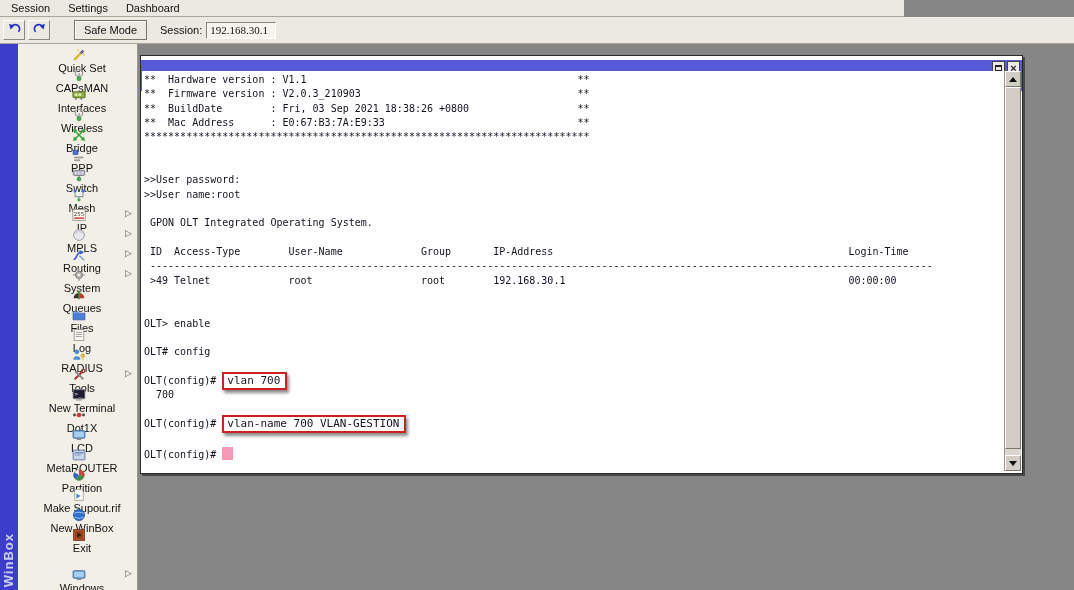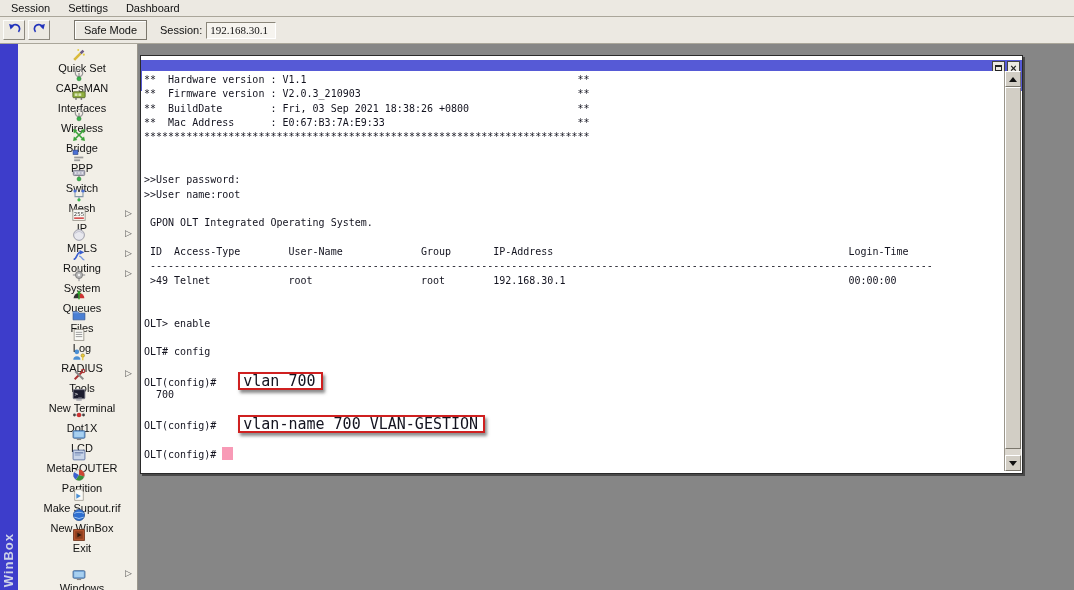--- a/index.html
+++ b/index.html
@@ -1,21 +1,21 @@
 <!DOCTYPE html>
 <html><head>
 <meta charset="utf-8">
 <style>
   * { margin:0; padding:0; box-sizing:border-box; }
   html,body { width:1074px; height:590px; overflow:hidden; }
   body { font-family:"Liberation Sans","DejaVu Sans",sans-serif; font-size:11px; color:#111;
          background:#868686; position:relative; }
 
   
-  .menubar { position:absolute; left:0; top:0; width:1074px; height:17px; background:#ece9e2;
+  .menubar { position:absolute; left:0; top:0; width:904px; height:17px; background:#ece9e2;
              border-bottom:1px solid #aaa69a; display:flex; align-items:center; gap:12px; padding-left:8px; }
   .menuitem { padding:1px 3px; cursor:default; }
   .toolbar { position:absolute; left:0; top:17px; width:1074px; height:27px; background:#ece9e2;
              border-bottom:1px solid #aaa69a; display:flex; align-items:center; }
   .tbtn { width:22px; height:20px; margin-left:3px; background:#ece9e2; border:1px solid;
           border-color:#fdfdfb #8c887e #8c887e #fdfdfb; display:flex; align-items:center; justify-content:center; }
   .safemode { margin-left:24px; width:73px; height:20px; background:#ece9e2; border:1px solid #7a766c;
               box-shadow:inset 1px 1px 0 #fff; display:flex; align-items:center; justify-content:center; }
   .sesslabel { margin-left:13px; }
   .sessfield { margin-left:4px; width:70px; height:17px; background:#f6f4ef; border:1px solid;
@@ -41,22 +41,22 @@
   .winbtns { position:absolute; right:2px; top:1px; display:flex; gap:2px; }
   .wbtn { width:13px; height:13px; background:#ece9e2; border:1px solid #444; display:flex;
           align-items:center; justify-content:center; }
   .maxglyph { width:7px; height:6px; border:1px solid #222; border-top-width:2px; display:block; }
   .closeglyph { font-size:11px; font-weight:bold; color:#222; line-height:10px; }
 
   .termbody { position:absolute; left:1px; top:15px; right:18px; bottom:2px; background:#fff; overflow:hidden;
               font-family:"DejaVu Sans Mono","Liberation Mono",monospace; font-size:10px; color:#13131f;
               padding:3px 0 0 2px; }
   .tline { height:14.33px; white-space:pre; }
-  .hl { display:inline-block; font-size:15px; line-height:12px; border:2px solid #cf2020;
-        box-shadow:2px 3px 3px rgba(90,90,90,0.7); padding:1px 5px 1px 3px; margin:-3px 16px; background:#fff; }
+  .hl { display:inline-block; font-size:11px; line-height:12px; border:2px solid #cf2020;
+        box-shadow:2px 3px 3px rgba(90,90,90,0.7); padding:1px 5px 1px 3px; margin:-3px 0; background:#fff; }
   .cursor { display:inline-block; width:11px; height:13px; background:#f89ab6; vertical-align:-2px; }
 
   .vscroll { position:absolute; top:15px; right:1px; bottom:2px; width:17px; background:#dbd7cf;
              border-left:1px solid #9a968c; }
   .sbtn { position:absolute; left:0; width:16px; height:16px; background:#d2cec5; border:1px solid;
           border-color:#fff #7a766c #7a766c #fff; display:flex; align-items:center; justify-content:center; }
   .sbtn.up { top:0; } .sbtn.down { bottom:0; }
   .tri { width:0; height:0; border-left:4px solid transparent; border-right:4px solid transparent; }
   .tri.u { border-bottom:5px solid #111; } .tri.d { border-top:5px solid #111; }
   .thumb { position:absolute; left:0; top:16px; bottom:22px; width:16px; background:#d2cec5;

